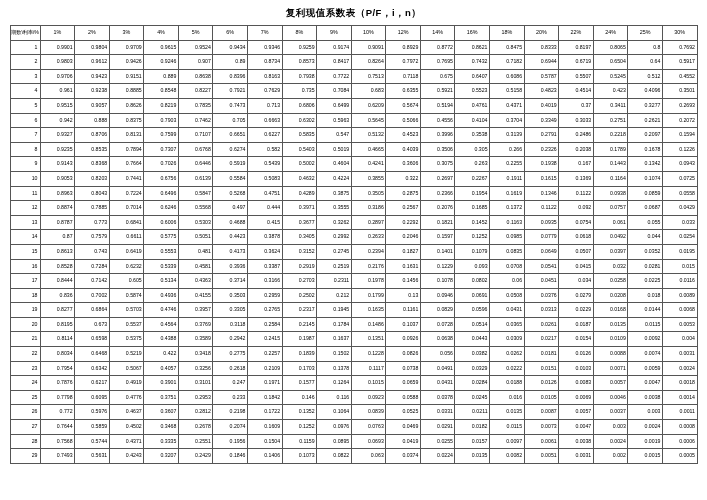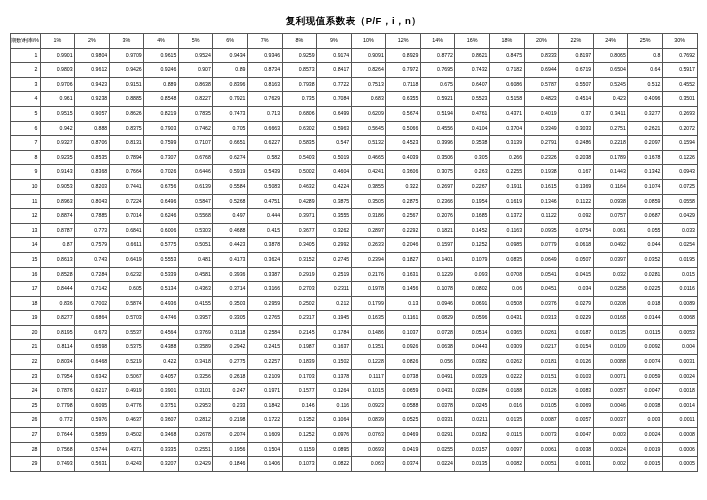--- a/index.html
+++ b/index.html
@@ -3,21 +3,21 @@
 <meta charset="utf-8">
 <style>
   html,body{margin:0;padding:0;background:#ffffff;}
   body{width:707px;height:500px;font-family:"Liberation Sans",sans-serif;color:#000;}
   .page{width:707px;height:500px;position:relative;overflow:hidden;}
   .title{
     text-align:center;
     font-size:9.5px;
     font-weight:bold;
     letter-spacing:0.5px;
-    padding-top:15px;
+    padding-top:7px;
     padding-bottom:5px;
   }
   table{
     border-collapse:collapse;
     margin:0 auto;
     table-layout:fixed;
     width:688px;
     font-size:5.2px;
   }
   table, th, td{border:0.4px solid #555;}

